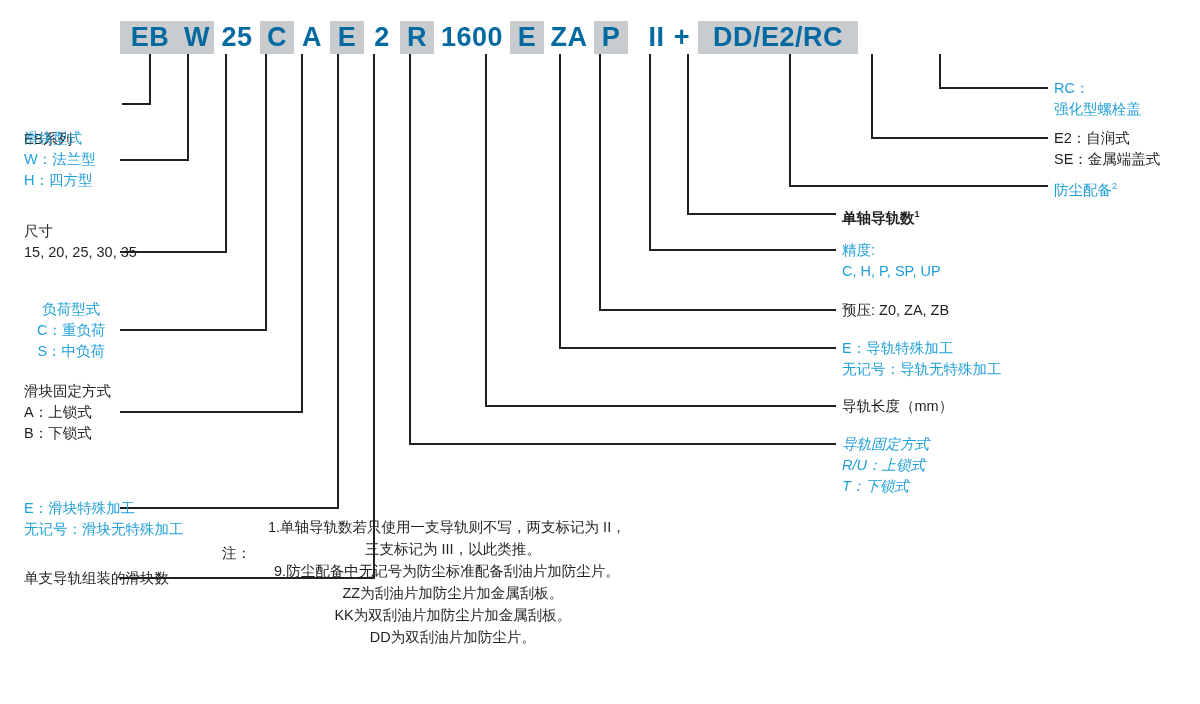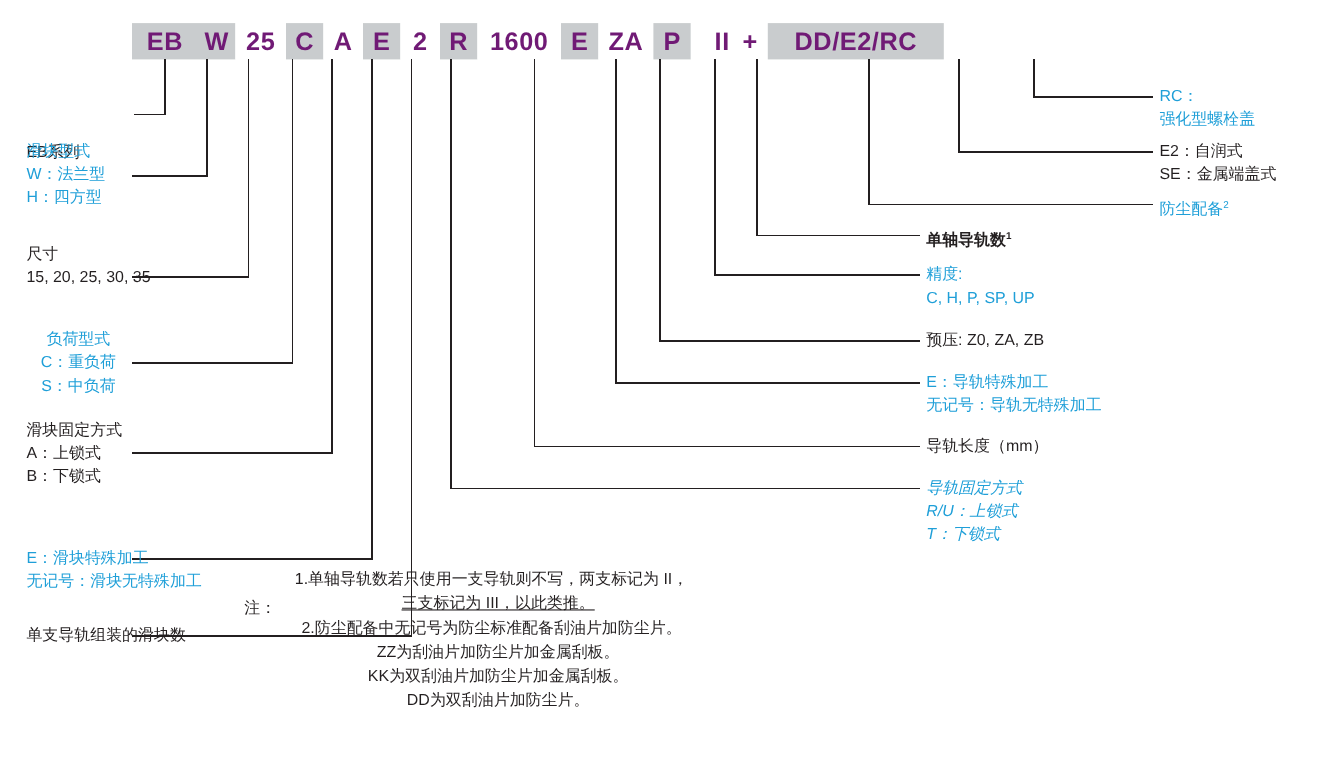--- a/index.html
+++ b/index.html
@@ -10,22 +10,22 @@
     color:#231f20;
     position:relative;
     overflow:hidden;
   }
   .canvas{position:absolute;left:0;top:0;width:1200px;height:704px;}
 
   
   .code-row{position:absolute;left:120px;top:10px;display:flex;align-items:stretch;height:44px;}
   .code-cell{
     display:flex;align-items:center;justify-content:center;
-    font-size:23px;font-weight:bold;letter-spacing:0.5px;
-    color:#701a75;
+    font-size:27px;font-weight:bold;letter-spacing:0.5px;
+    color:#0369a1;
     padding:0 6px;
     min-width:30px;
     box-sizing:border-box;
     margin-top:11px;
   }
   .code-cell.gray{background:#c9ccce;}
   .code-cell.white{background:#ffffff;}
   .code-cell.plus{background:#ffffff;font-weight:bold;}
 
   
@@ -176,20 +176,20 @@
   <div class="lbl blue" style="left:1054px;top:78px;">
     <div>RC：</div>
     <div>强化型螺栓盖</div>
   </div>
 
   <div class="note" style="left:222px;top:542px;">
     <span>注：</span>
   </div>
   <div class="note" style="left:268px;top:516px;text-align:center;" id="notes-body">
       <span class="ni">1.单轴导轨数若只使用一支导轨则不写，两支标记为 II，</span>
-      <span class="ni" style="margin-left: 12px; text-decoration: underline;">三支标记为 III，以此类推。</span>
-      <span class="ni" style="margin-left: 0px;">2.防尘配备中无记号为防尘标准配备刮油片加防尘片。</span>
+      <span class="ni" style="margin-left: 12px;">三支标记为 III，以此类推。</span>
+      <span class="ni" style="margin-left: 0px;">9.防尘配备中无记号为防尘标准配备刮油片加防尘片。</span>
       <span class="ni" style="margin-left: 12px;">ZZ为刮油片加防尘片加金属刮板。</span>
       <span class="ni" style="margin-left: 12px;">KK为双刮油片加防尘片加金属刮板。</span>
       <span class="ni" style="margin-left: 12px;">DD为双刮油片加防尘片。</span>
     </div>
 
 </div>
 
 </body></html>

